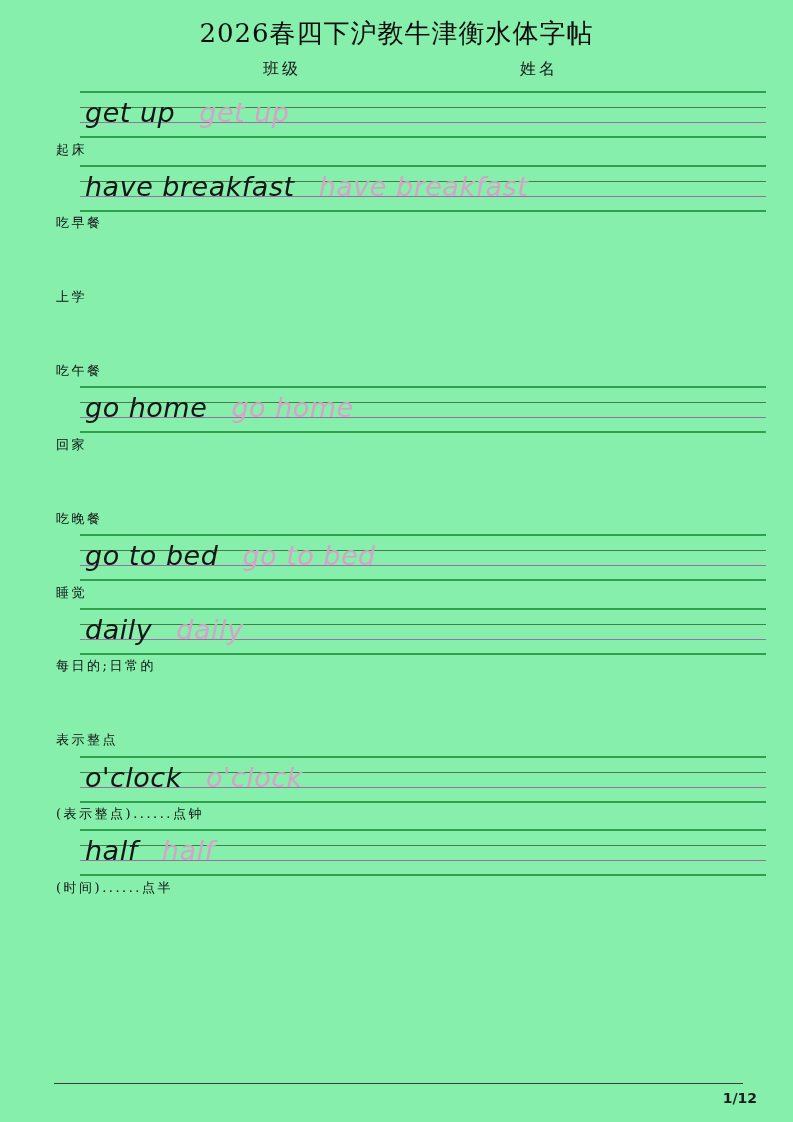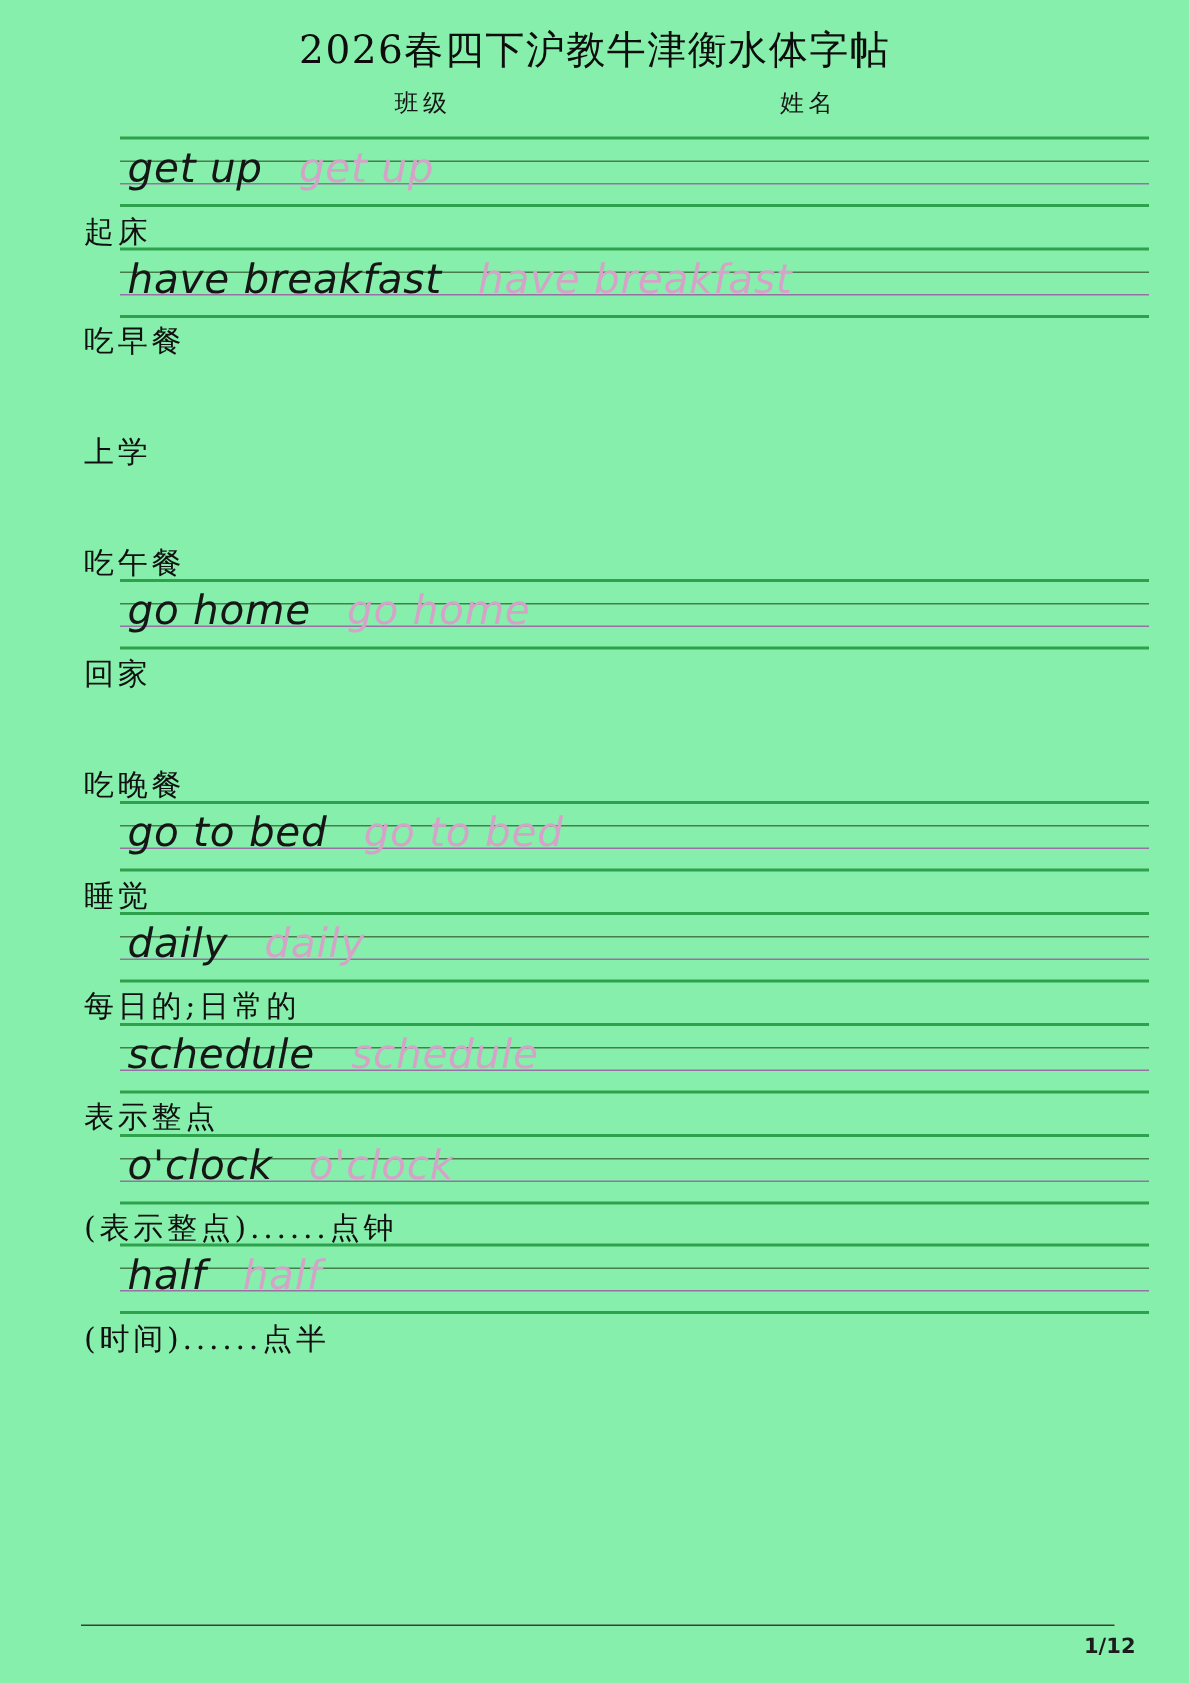--- a/index.html
+++ b/index.html
@@ -41,21 +41,21 @@
   .word-line{
     position:absolute; left:5px; top:8px; white-space:nowrap;
     font-style:italic; font-size:27px; line-height:1;
     font-family:"DejaVu Sans",sans-serif; letter-spacing:0.5px;
   }
   .word{color:var(--ink);}
   .trace{color:var(--pink); margin-left:15px;}
   .cn{
     position:absolute; left:5px; top:50.5px;
     font-family:"DejaVu Serif","DejaVu Sans",serif;
-    font-size:20px; letter-spacing:2.5px; color:#101010; line-height:1.2;
+    font-size:13px; letter-spacing:2.5px; color:#101010; line-height:1.2;
     white-space:nowrap;
   }
   .footer-rule{
     position:absolute; top:1083px; left:54px; right:50px; height:1px;
     background:var(--footer_line);
   }
   .pagenum{
     position:absolute; top:1090px; right:36px;
     font-size:14px; color:#1c1c1c; font-family:"DejaVu Sans",sans-serif;font-weight:bold;
   }
@@ -126,26 +126,20 @@
       <div class="guide">
         <div class="word-line">
           <span class="word">daily</span>
           <span class="trace">daily</span>
         </div>
       </div>
       <div class="cn">每日的;日常的</div>
     </div>
 
     <div class="row">
-      <div class="guide">
-        <div class="word-line">
-          <span class="word">schedule</span>
-          <span class="trace">schedule</span>
-        </div>
-      </div>
       <div class="cn">表示整点</div>
     </div>
 
 
     <div class="row">
       <div class="guide">
         <div class="word-line">
           <span class="word">o'clock</span>
           <span class="trace">o'clock</span>
         </div>

